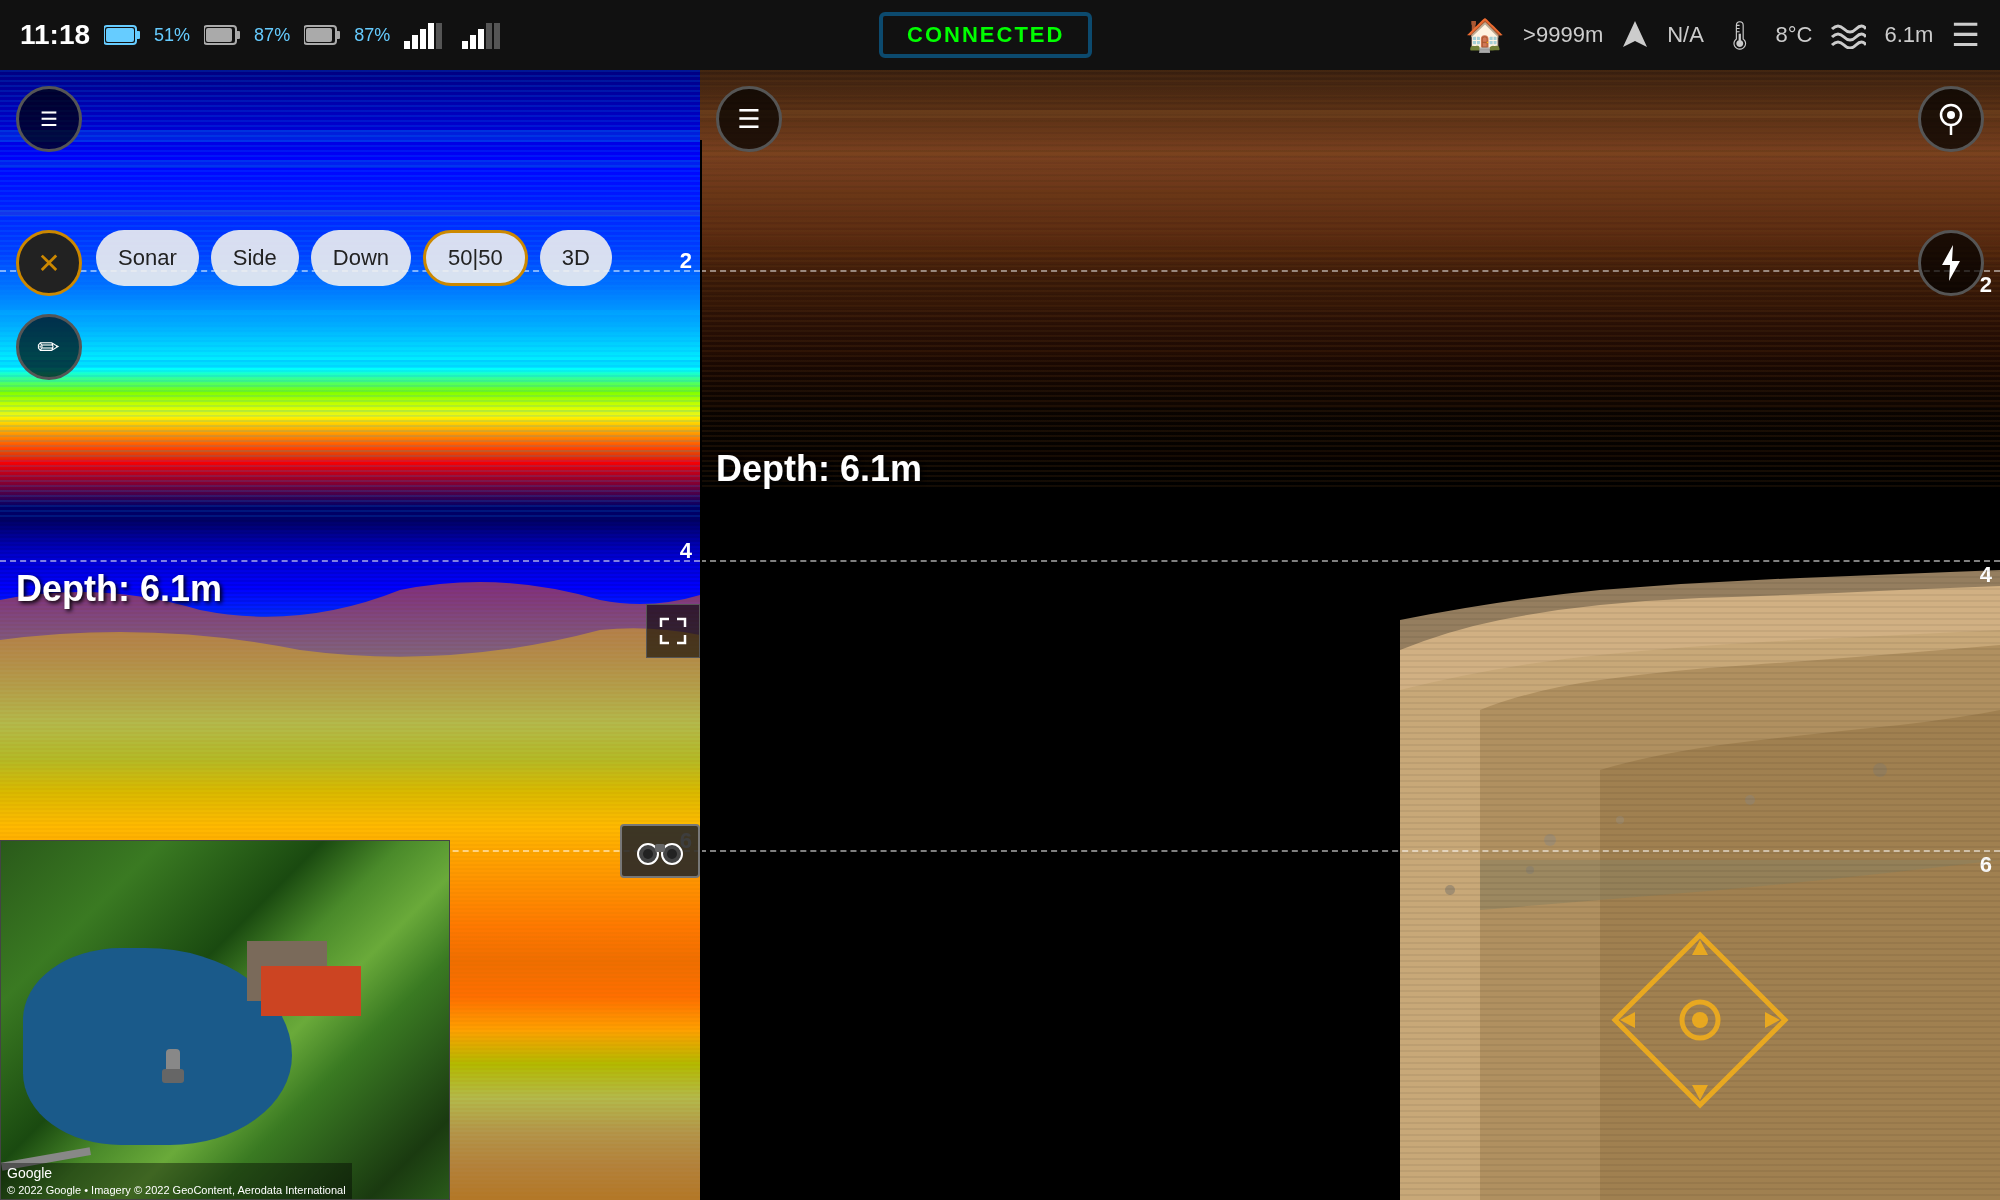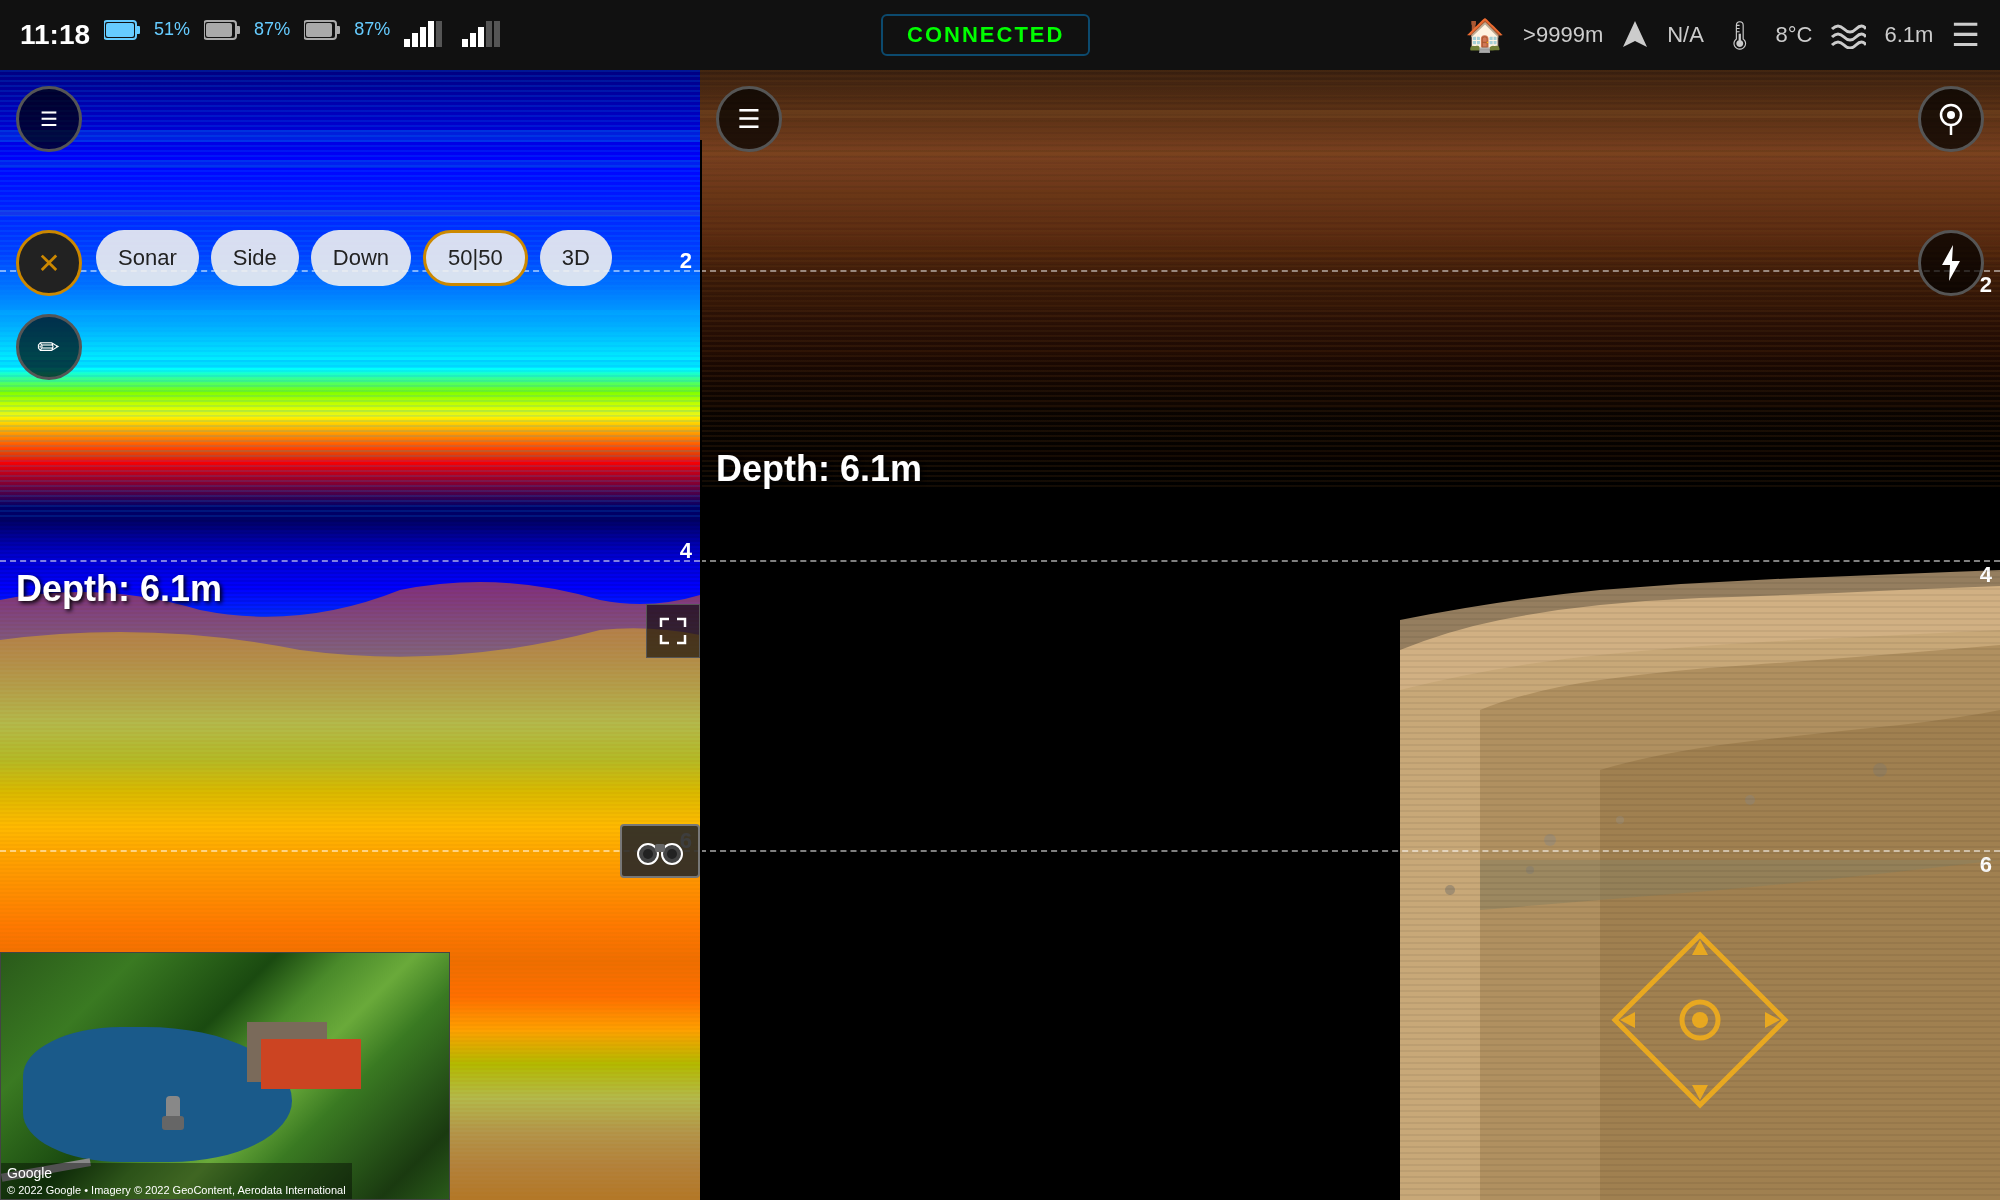--- a/index.html
+++ b/index.html
@@ -4,26 +4,26 @@
   <style>
     * { margin: 0; padding: 0; box-sizing: border-box; }
     html, body { width: 2000px; height: 1200px; overflow: hidden; background: #000; font-family: 'Arial', sans-serif; }
 
     
     #status-bar {
       position: absolute; top: 0; left: 0; width: 2000px; height: 70px;
       background: #111; display: flex; align-items: center; justify-content: space-between;
       padding: 0 20px; z-index: 100;
     }
-    .status-left { display: flex; gap: 14px; }
+    .status-left { display: flex; align-items: center; gap: 14px; }
     .status-time { color: #fff; font-size: 28px; font-weight: bold; }
     .status-battery { color: #6cf; font-size: 18px; }
     .status-center { display: flex; align-items: center; }
     .connected-badge {
-      border: 2px solid #0c4a6e; color: #0f0; font-size: 22px; font-weight: bold;
+      border: 4px solid #0c4a6e; color: #0f0; font-size: 22px; font-weight: bold;
       padding: 6px 24px; border-radius: 6px; letter-spacing: 2px;
     }
     .status-right { display: flex; align-items: center; gap: 18px; color: #ccc; font-size: 22px; }
     .status-right span { display: flex; align-items: center; gap: 4px; }
 
     
     #main { position: absolute; top: 70px; left: 0; width: 2000px; height: 1130px; display: flex; }
 
     
     #left-panel { width: 700px; height: 1130px; position: relative; overflow: hidden; }
@@ -135,21 +135,21 @@
       background: rgba(240,240,240,0.9); color: #222; border: none;
       border-radius: 30px; padding: 12px 22px; font-size: 22px; font-weight: 500;
       cursor: pointer;
     }
     .mode-btn.active-mode {
       background: rgba(240,240,240,0.9); border: 3px solid #cc8800;
     }
 
     
     #map-overlay {
-      position: absolute; bottom: 0; left: 0; width: 450px; height: 248px;
+      position: absolute; bottom: 0; left: 0; width: 450px; height: 360px;
       background: #2a5a1a; border: 1px solid #444; overflow: hidden; z-index: 30;
     }
     .map-aerial {
       width: 100%; height: 100%;
       background: linear-gradient(135deg, #2a5a1a 0%, #3a7a22 20%, #1a4a10 40%, #4a8a2a 50%, #6aaa3a 60%, #3a7a22 70%, #2a5a1a 80%, #1a3a10 90%, #2a5a1a 100%);
       position: relative; overflow: hidden;
     }
     
     .map-water {
       position: absolute; top: 30%; left: 5%; width: 60%; height: 55%;

